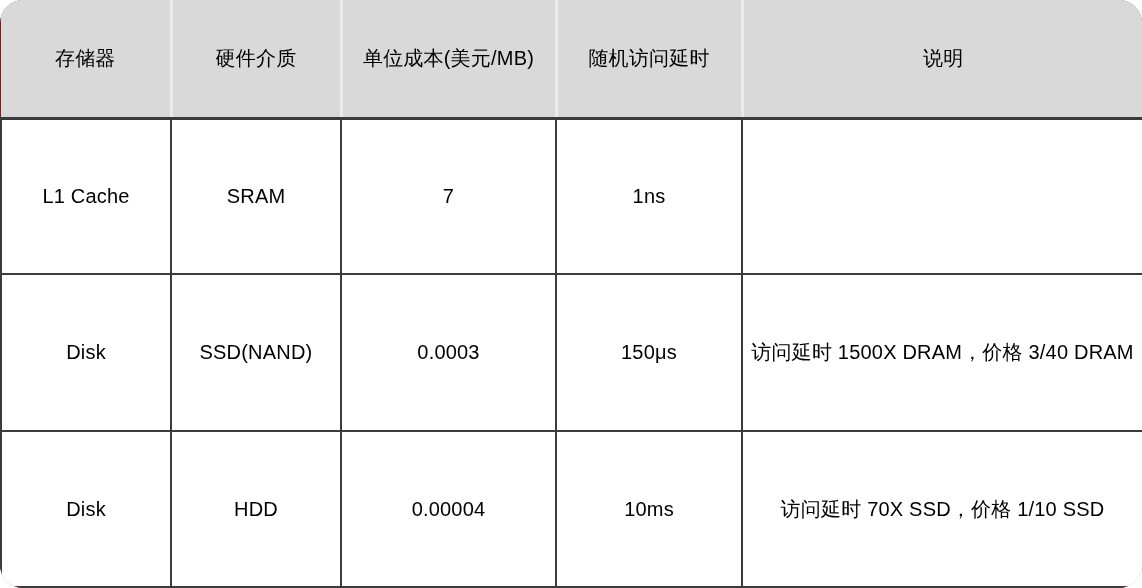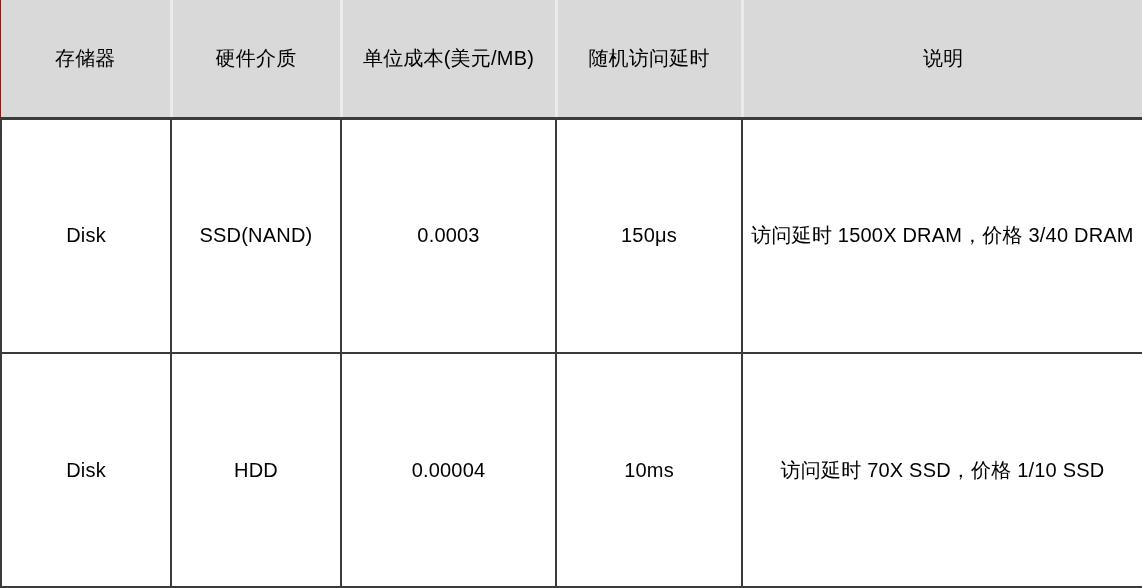--- a/index.html
+++ b/index.html
@@ -12,20 +12,21 @@
     height: 588px;
     font-family: "Liberation Sans", "DejaVu Sans", sans-serif;
     -webkit-font-smoothing: antialiased;
   }
   .table-wrap {
     width: 1142px;
     height: 588px;
     position: relative;
     overflow: hidden;
     background: #7f1d1d;
+    border-radius: 23px;
   }
   table.mem-table {
     border-collapse: collapse;
     table-layout: fixed;
     width: 1142px;
     height: 588px;
     margin: 0;
   }
   
   thead tr.header-row {
@@ -111,20 +112,37 @@
           <span class="cell-text">随机访问延时</span>
         </th>
         <th class="last-col">
           <span class="cell-text">说明</span>
         </th>
       </tr>
     </thead>
     <tbody>
       <tr class="data-row">
         <td class="col-storage">
+          <span class="cell-text">L1 Cache</span>
+        </td>
+        <td>
+          <span class="cell-text">SRAM</span>
+        </td>
+        <td>
+          <span class="cell-text">7</span>
+        </td>
+        <td>
+          <span class="cell-text">1ns</span>
+        </td>
+        <td class="col-desc">
+          <span class="cell-text"></span>
+        </td>
+      </tr>
+      <tr class="data-row">
+        <td class="col-storage">
           <span class="cell-text">Disk</span>
         </td>
         <td>
           <span class="cell-text">SSD(NAND)</span>
         </td>
         <td>
           <span class="cell-text">0.0003</span>
         </td>
         <td>
           <span class="cell-text">150μs</span>

